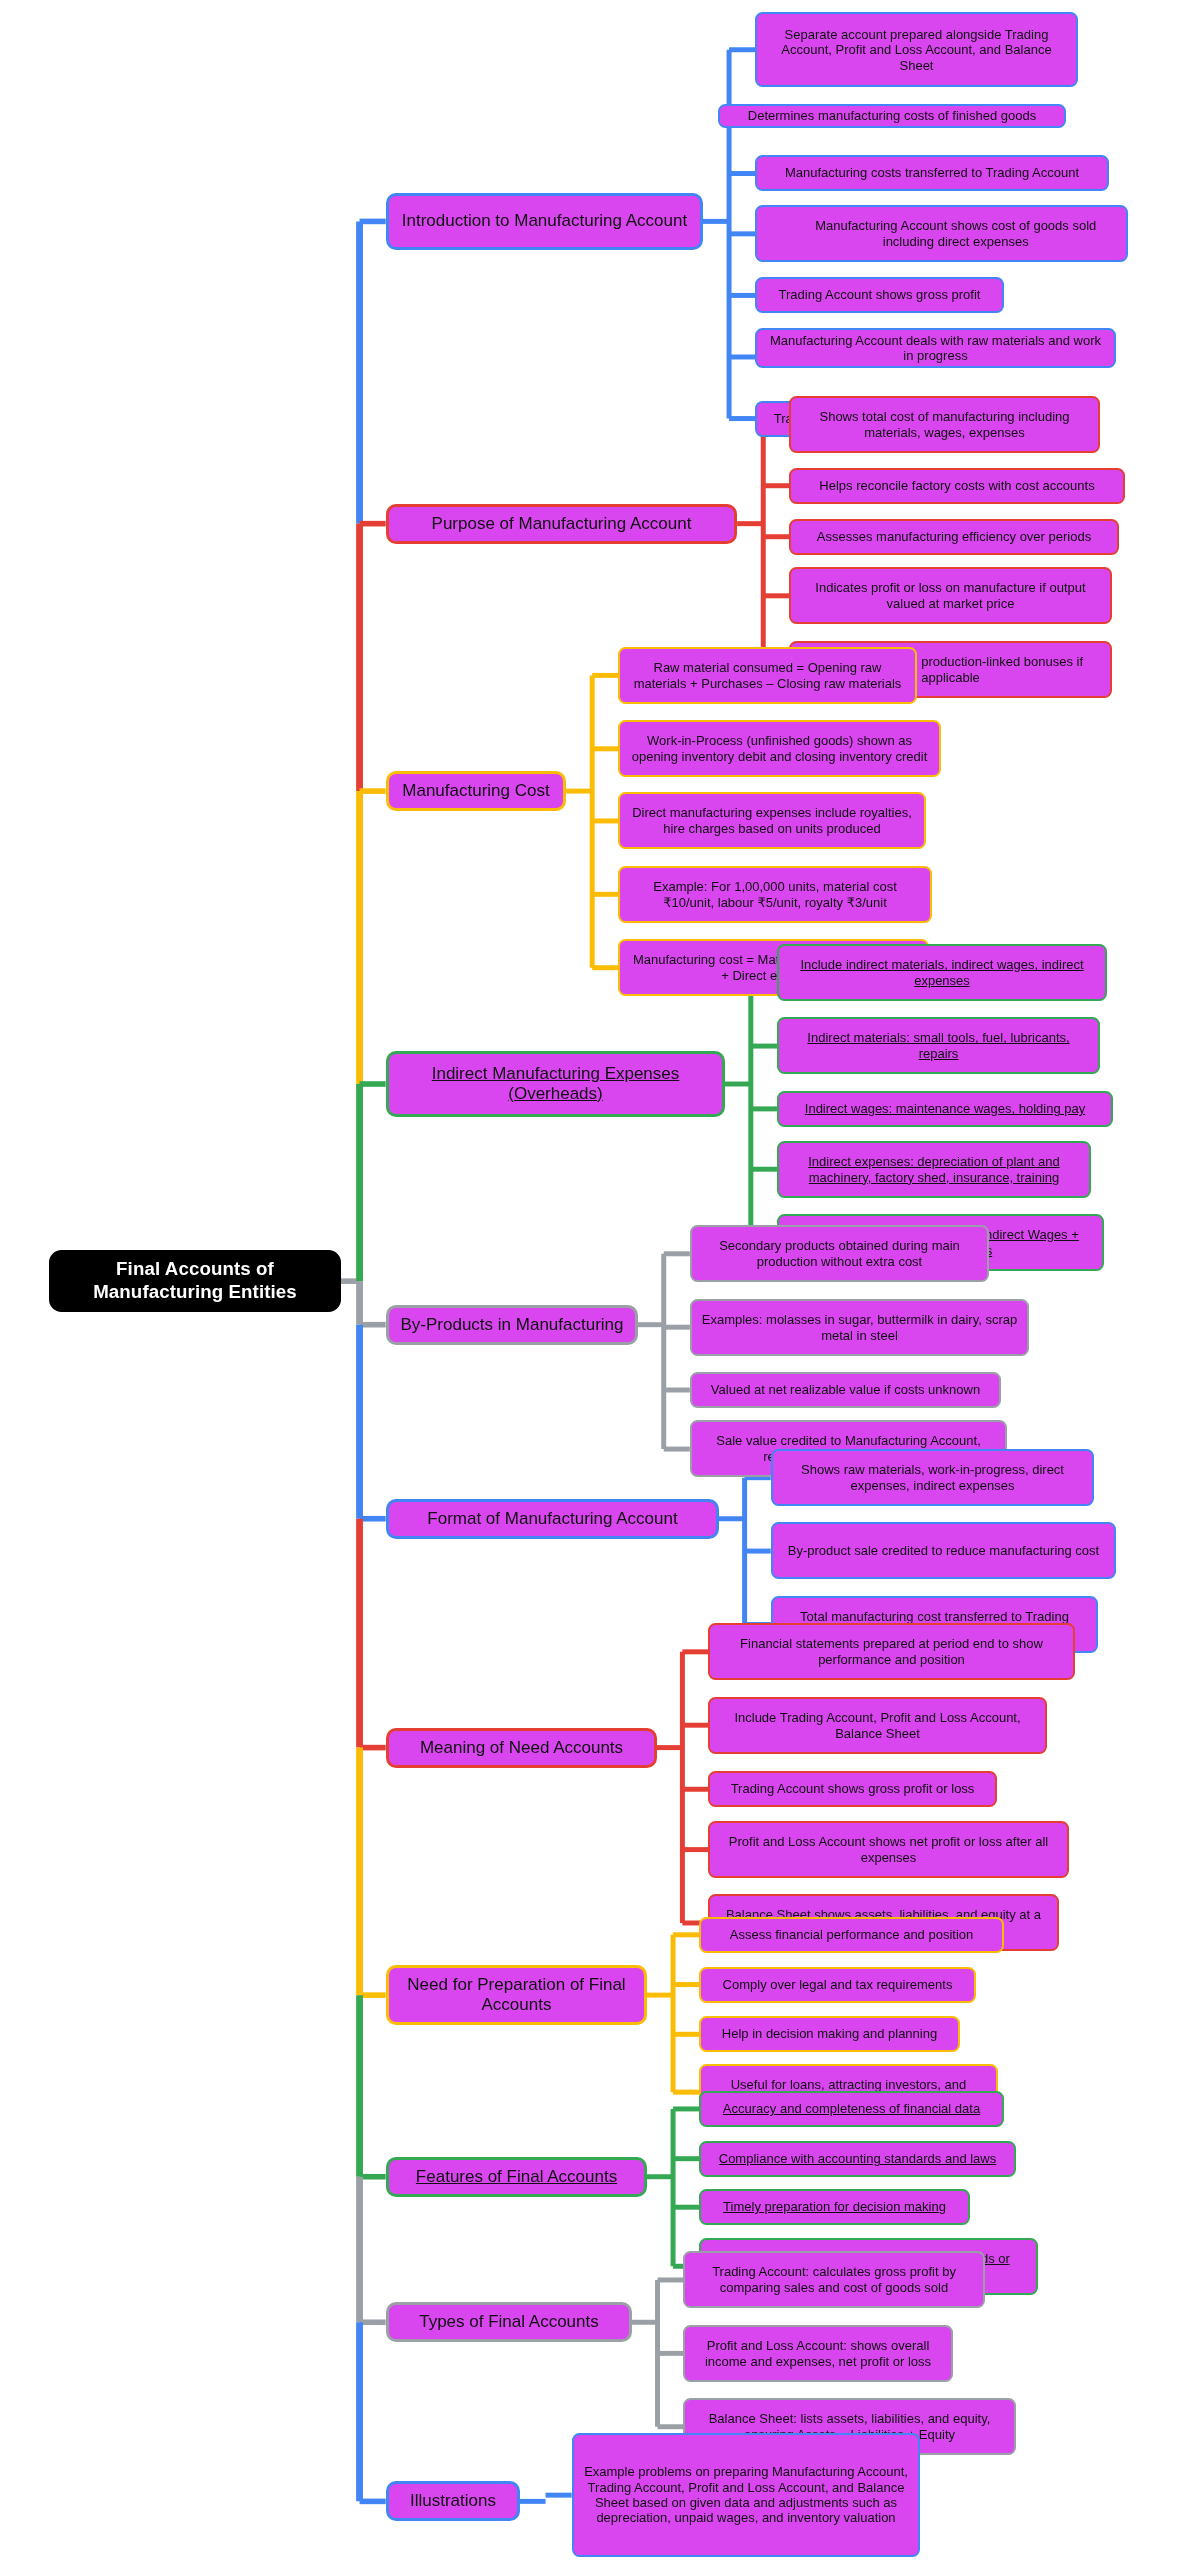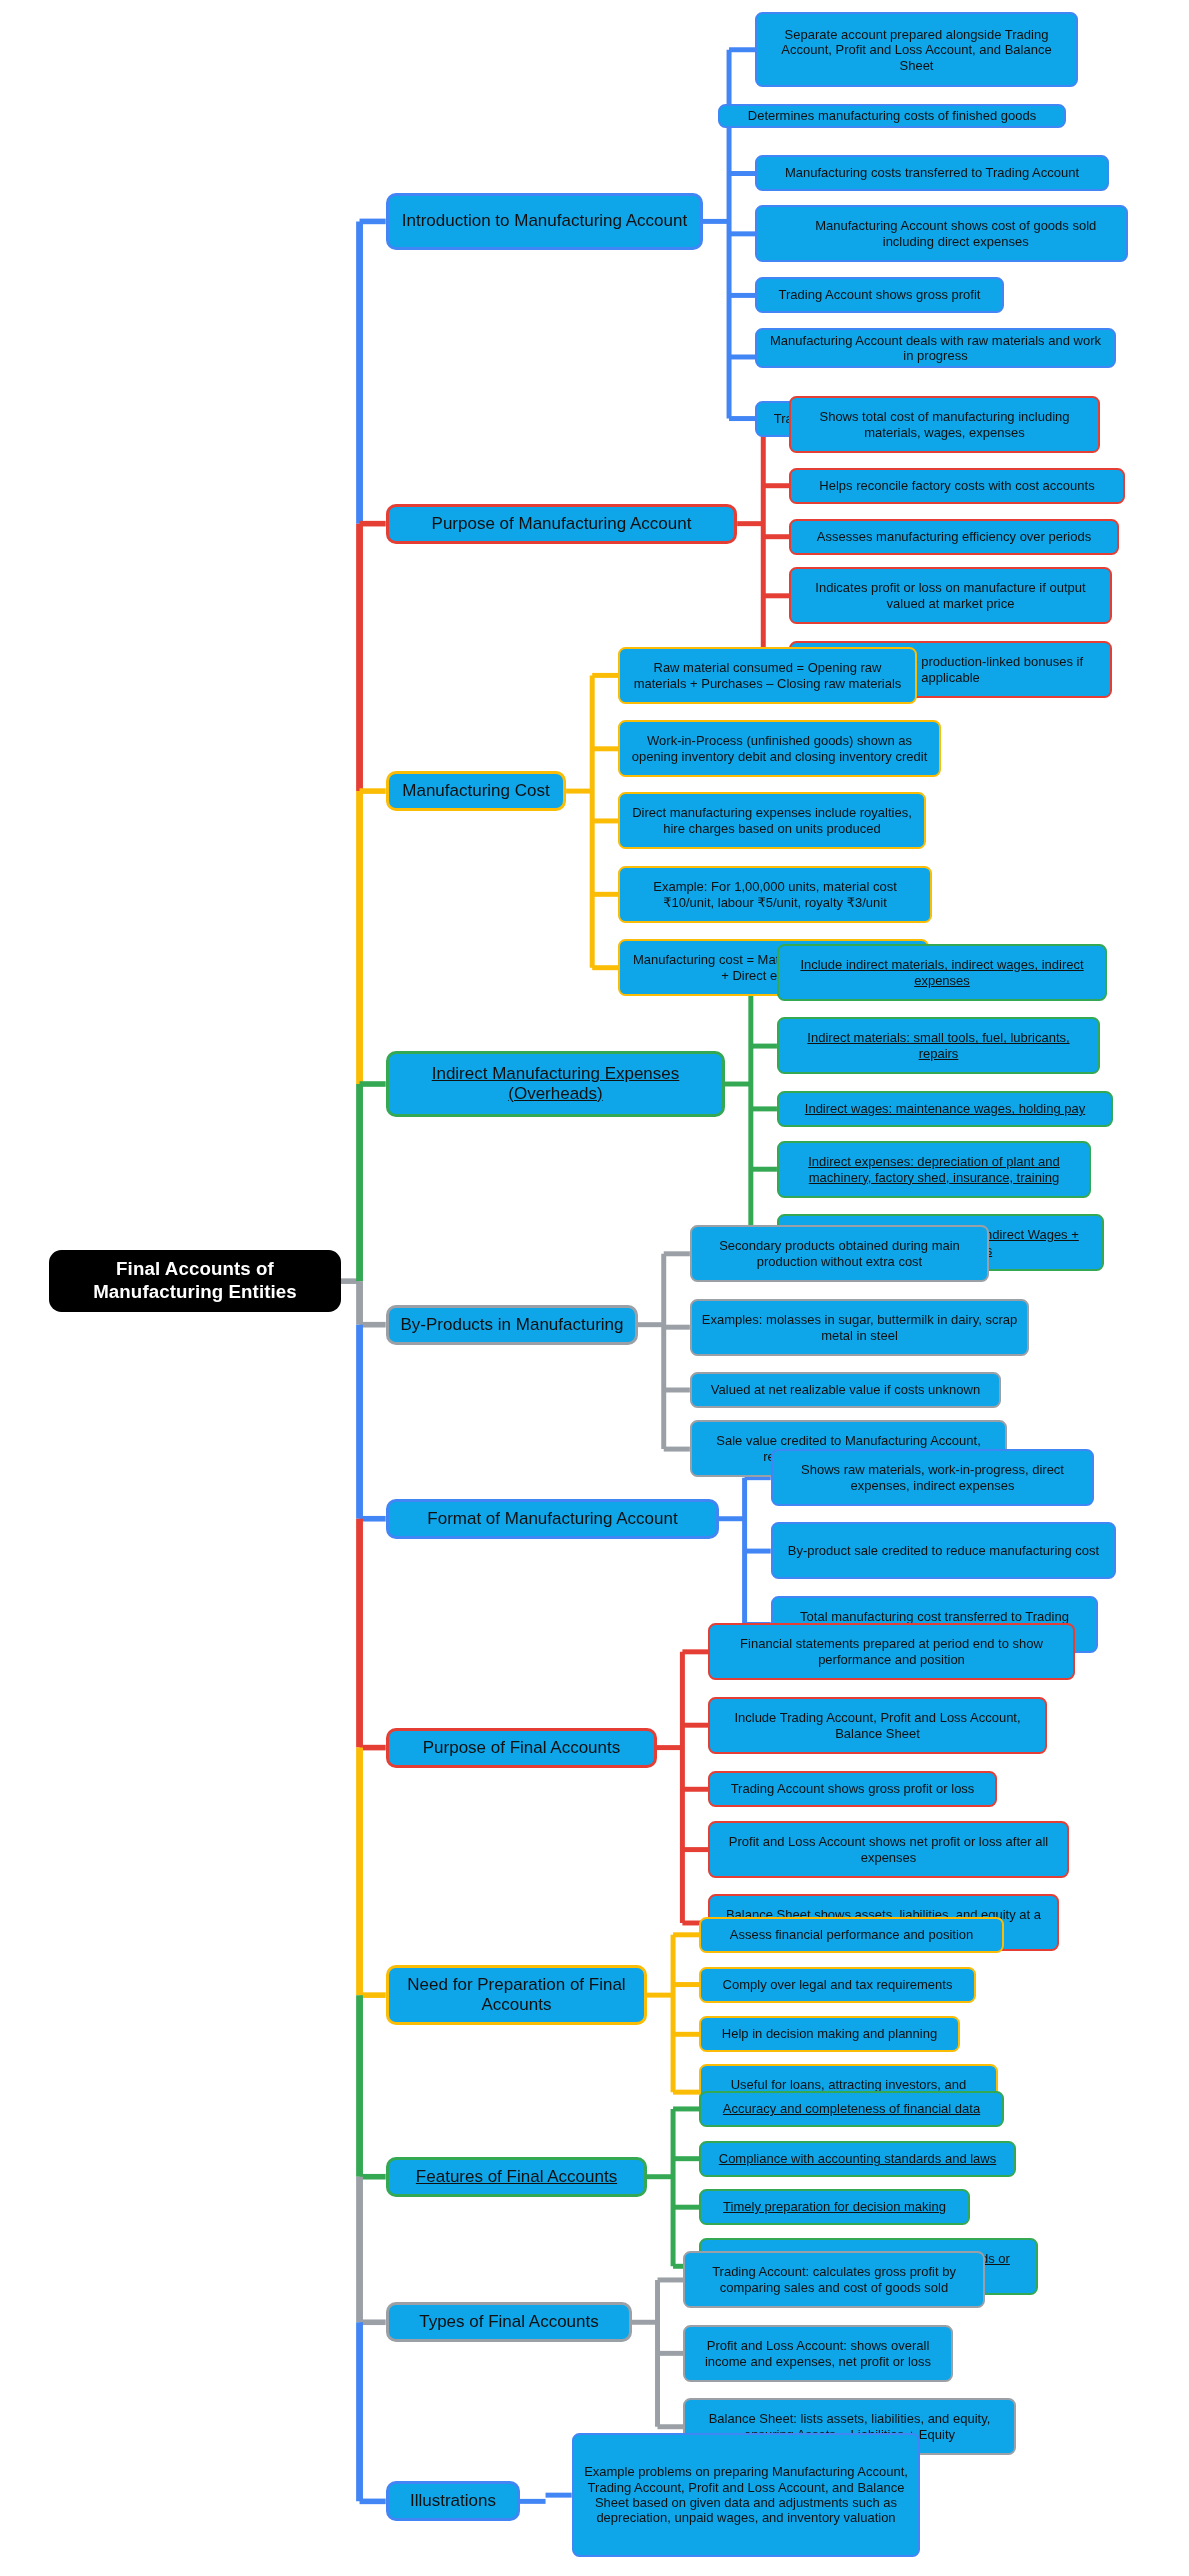--- a/index.html
+++ b/index.html
@@ -11,21 +11,21 @@
   }
   #map{position:absolute;inset:0;}
 
   
   #wires{position:absolute;left:0;top:0;width:1190px;height:2576px;pointer-events:none;}
 
   
   .node{
     position:absolute;
     box-sizing:border-box;
-    background:#0ea5e9;
+    background:#d946ef;
     border-style:solid;
     border-width:3.1px;
     border-radius:8.7px;
     display:flex;align-items:center;justify-content:center;
     text-align:center;
     color:#101010;
     line-height:1.18;
     padding:3.7px 7.5px;
   }
   .root{
@@ -178,21 +178,21 @@
       <div class="node leaf c-green" style="left: 777px; top: 1214px; width: 327px; height: 57px;">Overhead = Indirect Material + Indirect Wages + Indirect Expenses</div>
       <div class="node branch c-gray" style="left: 386px; top: 1305px; width: 252px; height: 40px;">By-Products in Manufacturing</div>
       <div class="node leaf c-gray" style="left: 690px; top: 1225px; width: 299px; height: 57px;">Secondary products obtained during main production without extra cost</div>
       <div class="node leaf c-gray" style="left: 690px; top: 1299px; width: 339px; height: 57px;">Examples: molasses in sugar, buttermilk in dairy, scrap metal in steel</div>
       <div class="node leaf c-gray" style="left: 690px; top: 1372px; width: 311px; height: 36px;">Valued at net realizable value if costs unknown</div>
       <div class="node leaf c-gray" style="left: 690px; top: 1420px; width: 317px; height: 57px;">Sale value credited to Manufacturing Account, reducing cost of main product</div>
       <div class="node branch c-blue" style="left: 386px; top: 1499px; width: 333px; height: 40px;">Format of Manufacturing Account</div>
       <div class="node leaf c-blue" style="left: 771px; top: 1449px; width: 323px; height: 57px;">Shows raw materials, work-in-progress, direct expenses, indirect expenses</div>
       <div class="node leaf c-blue" style="left: 771px; top: 1522px; width: 345px; height: 57px;">By-product sale credited to reduce manufacturing cost</div>
       <div class="node leaf c-blue" style="left: 771px; top: 1596px; width: 327px; height: 57px;">Total manufacturing cost transferred to Trading Account</div>
-      <div class="node branch c-red" style="left: 386px; top: 1728px; width: 271px; height: 40px;">Purpose of Final Accounts</div>
+      <div class="node branch c-red" style="left: 386px; top: 1728px; width: 271px; height: 40px;">Meaning of Need Accounts</div>
       <div class="node leaf c-red" style="left: 708px; top: 1623px; width: 367px; height: 57px;">Financial statements prepared at period end to show performance and position</div>
       <div class="node leaf c-red" style="left: 708px; top: 1697px; width: 339px; height: 57px;">Include Trading Account, Profit and Loss Account, Balance Sheet</div>
       <div class="node leaf c-red" style="left: 708px; top: 1771px; width: 289px; height: 36px;">Trading Account shows gross profit or loss</div>
       <div class="node leaf c-red" style="left: 708px; top: 1821px; width: 361px; height: 57px;">Profit and Loss Account shows net profit or loss after all expenses</div>
       <div class="node leaf c-red" style="left: 708px; top: 1894px; width: 351px; height: 57px;">Balance Sheet shows assets, liabilities, and equity at a point in time</div>
       <div class="node branch c-amber" style="left: 386px; top: 1965px; width: 261px; height: 60px;">Need for Preparation of Final Accounts</div>
       <div class="node leaf c-amber" style="left: 699px; top: 1917px; width: 305px; height: 36px;">Assess financial performance and position</div>
       <div class="node leaf c-amber" style="left: 699px; top: 1967px; width: 277px; height: 36px;">Comply over legal and tax requirements</div>
       <div class="node leaf c-amber" style="left: 699px; top: 2016px; width: 261px; height: 36px;">Help in decision making and planning</div>
       <div class="node leaf c-amber" style="left: 699px; top: 2064px; width: 299px; height: 57px;">Useful for loans, attracting investors, and transparency</div>

